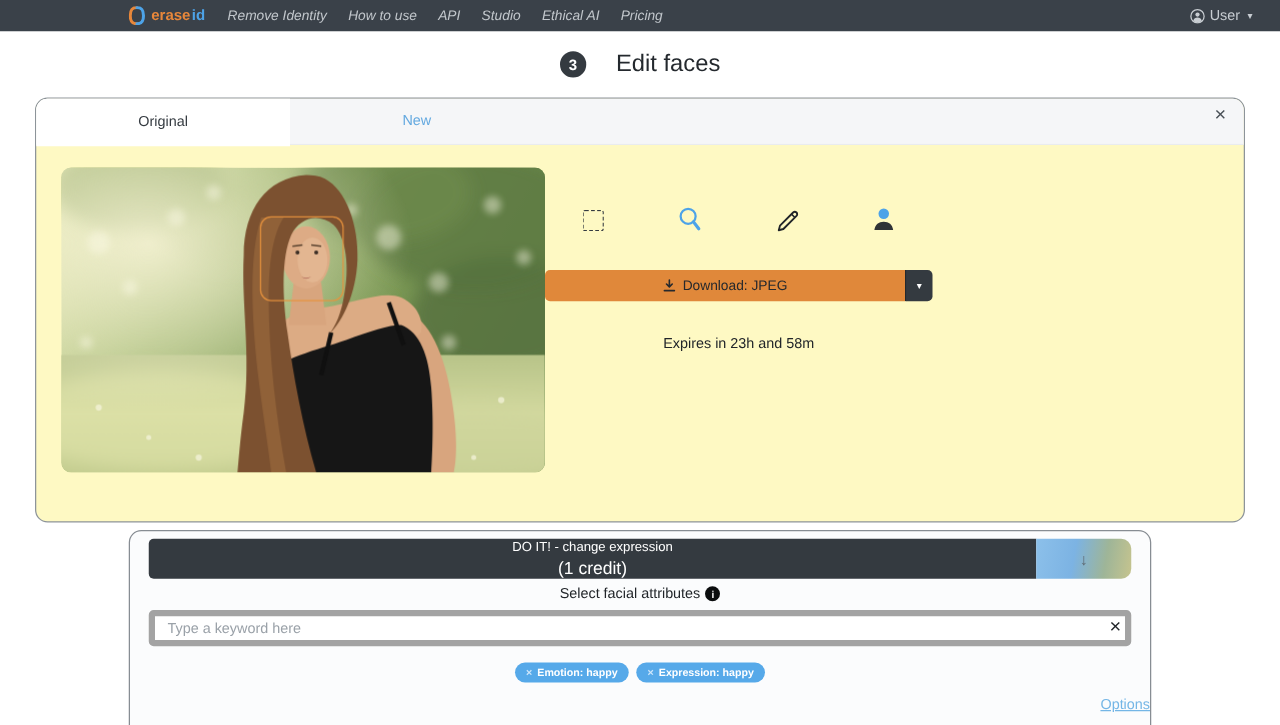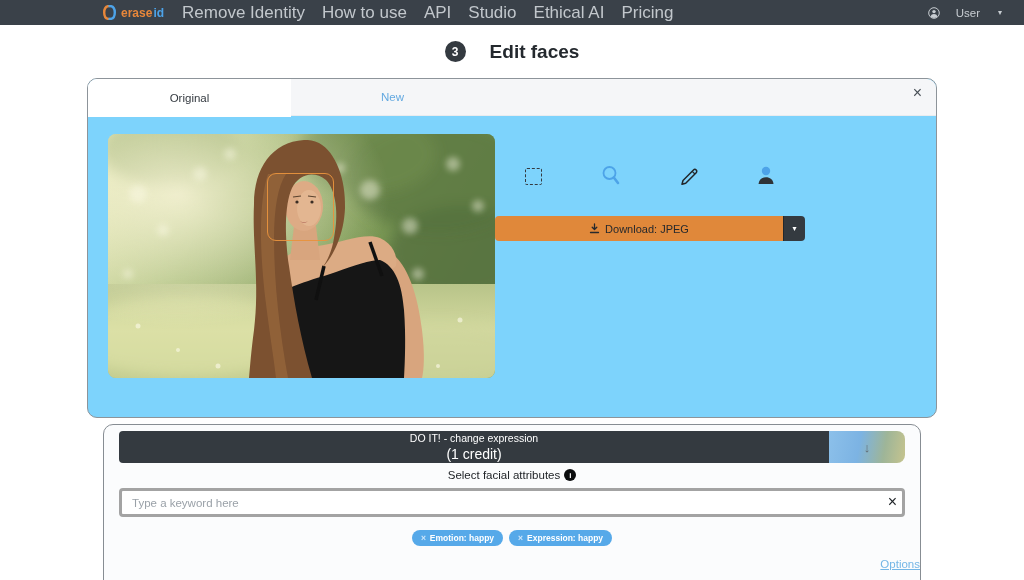--- a/index.html
+++ b/index.html
@@ -2,38 +2,38 @@
 <html><head>
 <meta charset="utf-8">
 <style>
   * { margin:0; padding:0; box-sizing:border-box; }
   html,body { width:1024px; height:580px; overflow:hidden; background:#fff;
     font-family:"Liberation Sans", sans-serif; }
 
   
   .navbar { height:25px; background:#3a4149; display:flex; align-items:center;
     padding:0 22px 0 103px; color:#c8cdd2; }
-  .brand { display:flex; align-items:center; gap:5px; cursor:pointer; }
+  .brand { display:flex; gap:5px; cursor:pointer; }
   .brand-erase { color:#e8873a; font-weight:bold; font-size:12px; }
   .brand-id { color:#4da3e8; font-weight:bold; font-size:12px; margin-left:-4px; }
   .nav-items { display:flex; list-style:none; margin-left:18px; gap:17px; }
-  .nav-items li { font-size:17px; color:#c2c7cc; cursor:pointer; white-space:nowrap; }
-  .user-menu { margin-left:auto; display:flex; align-items:center; gap:16px;
+  .nav-items li { font-size:11px; color:#c2c7cc; cursor:pointer; white-space:nowrap;font-style:italic; }
+  .user-menu { margin-left:auto; display:flex; align-items:center; gap:4px;
     font-size:11.5px; cursor:pointer; }
   .user-caret { font-size:8px; margin-left:2px; }
 
   
   .page-header { height:53px; display:flex; align-items:center; justify-content:center; gap:9px; }
   .step-circle { width:21px; height:21px; border-radius:50%; background:#343a40; color:#fff;
     font-size:12px; font-weight:bold; display:flex; align-items:center; justify-content:center; }
-  .page-title { font-size:19px; font-weight:bold; color:#24292e;margin-left:15px; }
-
-  
-  .viewer-card { position:relative; width:850px; height:340px; margin:0 auto;
-    border:1px solid #8d949a; border-radius:10px; background:#7dd3fc; }
+  .page-title { font-size:19px; font-weight:normal; color:#24292e;margin-left:15px; }
+
+  
+  .viewer-card { position:relative; width:968px; height:340px; margin:0 auto;
+    border:1px solid #8d949a; border-radius:10px; background:#fef9c3; }
   .tabs-strip { display:flex; height:37px; background:#f5f6f8; border-radius:9px 9px 0 0;
     border-bottom:1px solid #e9ecef; position:relative; }
   .tab { width:203px; display:flex; align-items:center; justify-content:center;
     font-size:11.5px; cursor:pointer; }
   .tab.active { background:#fff; color:#343a40; border-radius:9px 0 0 0;
     height:38px; margin-bottom:-1px; }
   .tab.inactive { color:#64a9e0; }
   .card-close { position:absolute; right:14px; top:6px; background:none; border:none;
     font-size:16px; color:#495057; cursor:pointer; line-height:1; }
 
@@ -74,21 +74,21 @@
   .do-line2 { font-size:14px; }
   .scroll-btn { width:76px; border:none; border-radius:0 8px 8px 0; cursor:pointer;
     background:linear-gradient(100deg,#8cc0ea 0%,#7cb3e3 40%,#9eb598 72%,#c6c48e 100%);
     color:#5f6a72; font-size:13px; }
   .attr-label-row { margin-top:6px; text-align:left; font-size:11.5px; color:#212529;
     display:flex; align-items:center; justify-content:center; gap:4px; }
   .info-icon { display:inline-flex; width:12px; height:12px; border-radius:50%; background:#0b0d0e;
     color:#fff; font-size:8px; font-weight:bold; align-items:center; justify-content:center;
     font-style:normal; }
   .keyword-row { position:relative; margin:7px 15px 0 15px; }
-  .keyword-input { width:100%; height:29px; border:3px solid #a3a3a3; border-radius:4px;
+  .keyword-input { width:100%; height:29px; border:5px solid #a3a3a3; border-radius:4px;
     padding:0 32px 0 10px; font-size:11.5px; font-family:inherit; color:#212529; background:#fff; }
   .keyword-input::placeholder { color:#9aa1a8; }
   .clear-btn { position:absolute; right:8px; top:3px; background:none; border:none;
     font-size:16px; color:#212529; cursor:pointer; line-height:22px; }
   .chips-row { display:flex; justify-content:center; gap:6px; margin-top:13px; }
   .chip { display:flex; align-items:center; gap:4px; background:#56a9e9; color:#fff;
     border-radius:10px; padding:3px 9px; font-size:8.5px; font-weight:bold; cursor:default; }
   .chip-x { color:#cfe7fb; cursor:pointer; }
   .options-link { display:block; text-align:right; margin-top:12px; color:#74b6e6;
     font-size:11.5px; text-decoration:underline; cursor:pointer; }
@@ -249,20 +249,21 @@
             <path d="M1.5 9.5 H9.5" stroke="#26292d" stroke-width="1.3" stroke-linecap="round"></path>
           </svg>
           <span>Download: JPEG</span>
         </button>
         <button class="download-caret">
           <span>▾</span>
         </button>
       </div>
 
 
+      <div class="expires">Expires in 23h and 58m</div>
     </div>
   </div>
 </section>
 
 <section class="action-card">
   <div class="do-row">
     <button class="do-button">
       <span class="do-line1">DO IT! - change expression</span>
       <span class="do-line2">(1 credit)</span>
     </button>

